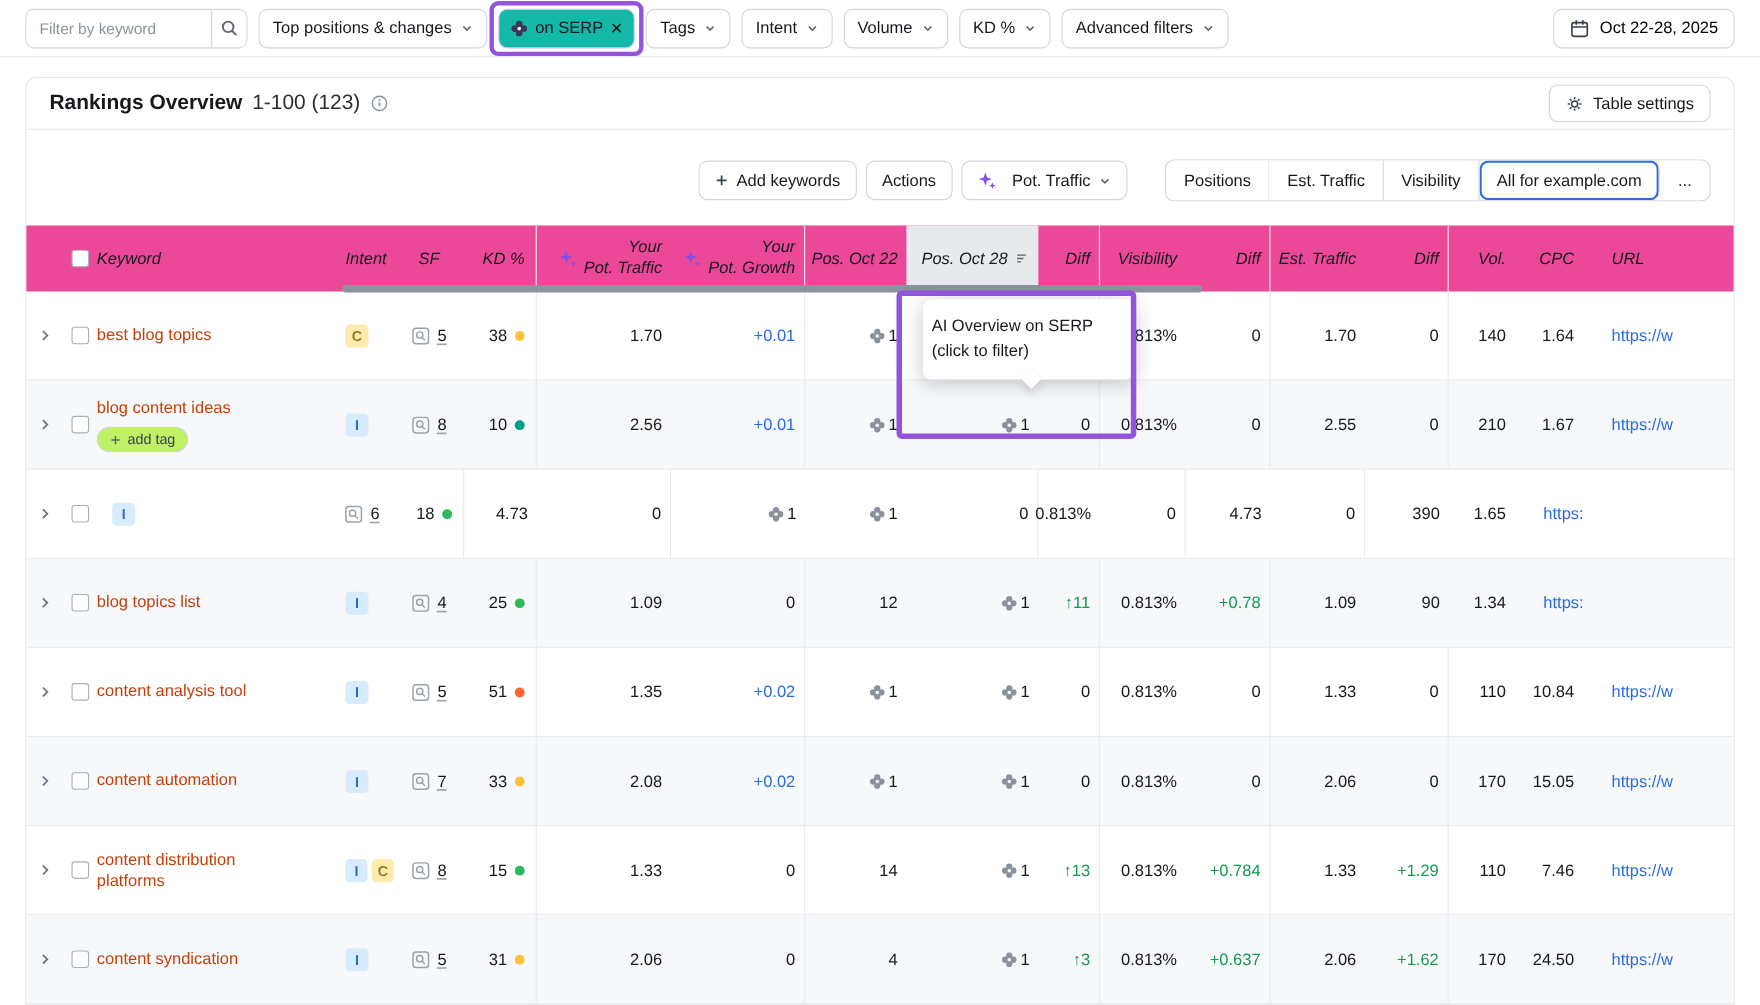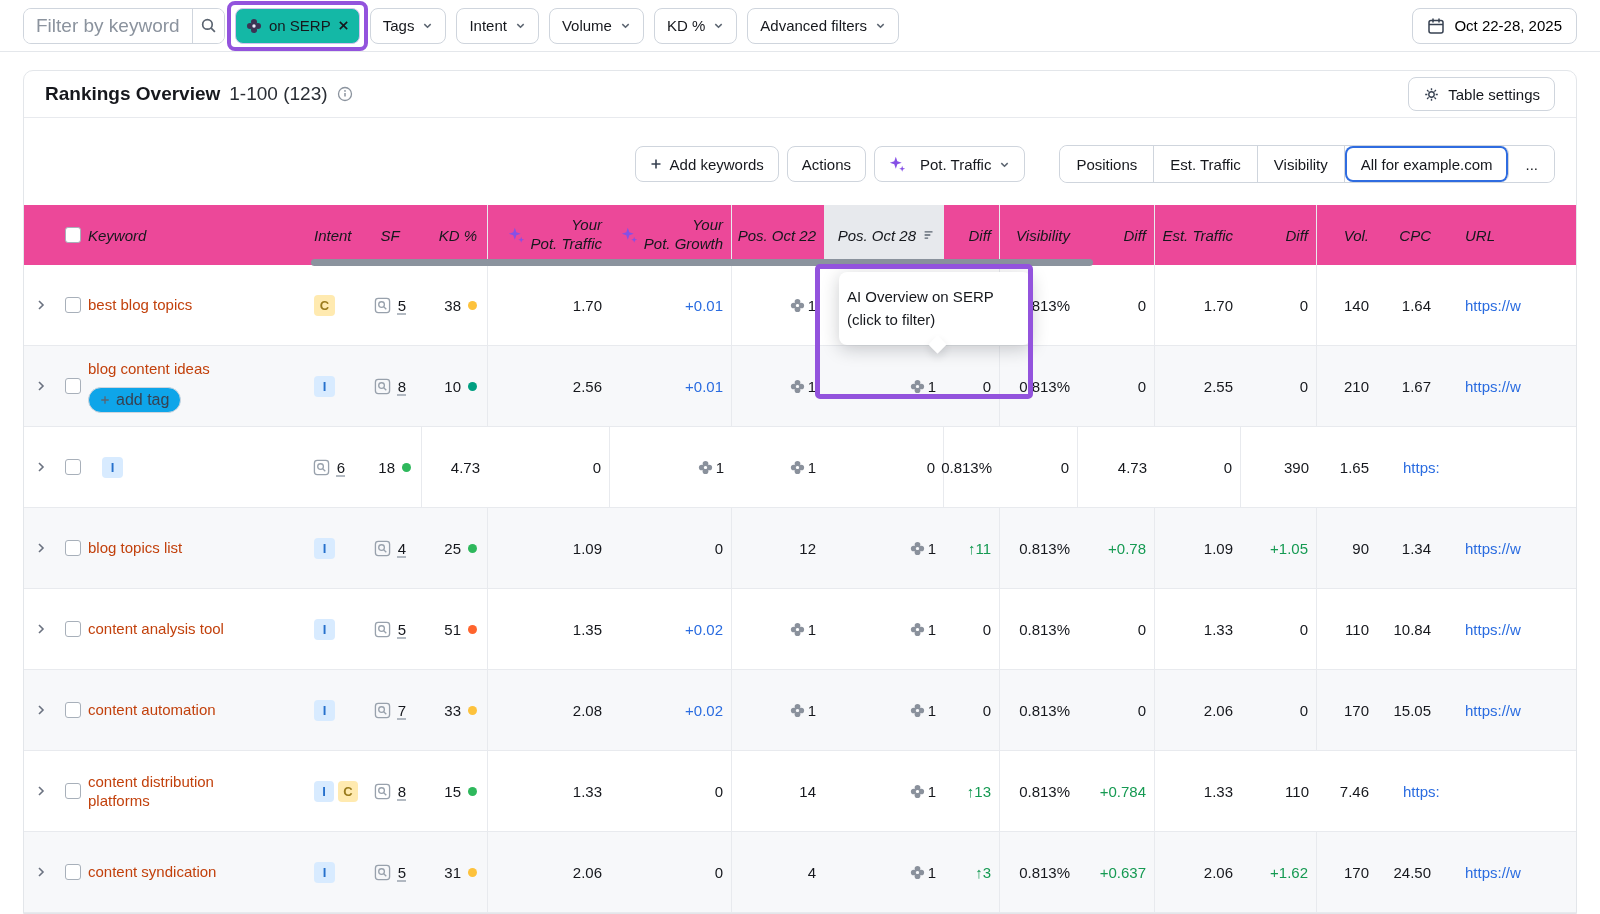--- a/index.html
+++ b/index.html
@@ -2,21 +2,21 @@
 <html><head>
 <meta charset="utf-8">
 <style>
   * { margin:0; padding:0; box-sizing:border-box; }
   html,body { width:1600px; height:914px; overflow:hidden; background:#fff;
     font-family:"Liberation Sans","DejaVu Sans",sans-serif; color:#16181d; font-size:15px; }
 
   
   .filter-bar { display:flex; align-items:center; gap:10px; padding:8px 23px; border-bottom:1px solid #e4e7eb; height:52px; }
   .kw-filter { display:flex; align-items:stretch; border:1px solid #cfd5dd; border-radius:8px; overflow:hidden; height:36px; }
-  .kw-filter input { border:0; outline:none; width:168px; padding:0 12px; font-size:19px; color:#16181d; font-family:inherit; }
+  .kw-filter input { border:0; outline:none; width:168px; padding:0 12px; font-size:14px; color:#16181d; font-family:inherit; }
   .kw-filter input::placeholder { color:#8b939e; }
   .kw-filter .search-btn { width:32px; display:flex; align-items:center; justify-content:center; background:#fff; border:0; border-left:1px solid #cfd5dd; cursor:pointer; }
   .chip { display:inline-flex; align-items:center; gap:8px; height:36px; padding:0 12px; background:#fff;
     border:1px solid #cfd5dd; border-radius:8px; font-size:15px; color:#16181d; cursor:pointer; white-space:nowrap; font-family:inherit; }
   .caret { width:11px; height:11px; flex:0 0 auto; }
   .chip-wrap { position:relative; }
   .chip.serp { background:#14b8a6; border-color:#d4c2ef; gap:7px; padding:0 10px; }
   .chip.serp .ai-chip-ic { width:16px; height:16px; color:#3c3354; }
   .ann { position:absolute; border:4px solid #9353dd; border-radius:8px; pointer-events:none; }
   .ann-chip { inset:-7px -8px; }
@@ -57,22 +57,22 @@
   .sparkle { width:17px; height:17px; margin-right:6px; flex:0 0 auto; }
   .tr { min-height:81px; border-bottom:1px solid #e8eaee; }
   .tr.alt { background:#f7f8fa; }
   .td { display:flex; align-items:center; font-size:15px; }
   .c-exp { justify-content:center; }
   .expander { background:none; border:0; cursor:pointer; display:flex; padding:4px; }
   .checkbox { width:16px; height:16px; border:1px solid #a8b0ba; border-radius:3px; background:#fff; display:inline-block; cursor:pointer; }
   .c-check { justify-content:center; }
   .c-kw { flex-direction:column; align-items:flex-start; justify-content:center; gap:8px; padding:12px 6px 12px 0; }
   .kw-link { color:#c2410c; text-decoration:none; cursor:pointer; display:inline-block; max-width:178px; line-height:1.3; }
-  .add-tag { display:none; align-items:center; gap:6px; border:1px solid #cfd5dd; border-radius:14px; background:#0ea5e9;
-    padding:3px 11px; font-size:16px; color:#374151; cursor:pointer; font-family:inherit; }
+  .add-tag { display:none; align-items:center; gap:6px; border:1px solid #cfd5dd; border-radius:14px; background:#bef264;
+    padding:3px 11px; font-size:13px; color:#374151; cursor:pointer; font-family:inherit; }
   .intents { gap:4px; padding-left:14px; }
   .badge { width:21px; height:21px; border-radius:4px; display:inline-flex; align-items:center; justify-content:center; font-size:13px; font-weight:700; }
   .badge.i { background:#d8ebff; color:#2670cc; }
   .badge.c { background:#ffeab0; color:#9a7b1d; }
   .c-sf { justify-content:center; gap:7px; }
   .sf-ic { width:17px; height:17px; }
   .sf-count { color:#16181d; text-decoration:underline; text-decoration-style:dashed; text-underline-offset:3px; text-decoration-color:#9aa3ae; cursor:pointer; }
   .c-kd { justify-content:flex-end; padding-right:10px; }
   .kd-dot { width:9px; height:9px; border-radius:50%; margin-left:7px; flex:0 0 auto; }
   .diff.green { color:#159a52; }
@@ -101,20 +101,26 @@
   <div class="kw-filter">
     <input type="text" placeholder="Filter by keyword" style="">
     <button class="search-btn">
       <svg class="sf-ic" viewBox="0 0 16 16" fill="none" stroke="#5b6470" stroke-width="1.6">
           <circle cx="7" cy="7" r="4.5"></circle>
           <path d="M10.5 10.5L14 14"></path>
         </svg>
     </button>
   </div>
 
+  <button class="chip">
+    <span>Top positions &amp; changes</span>
+    <svg class="caret" viewBox="0 0 12 12" fill="none" stroke="#5b6470" stroke-width="1.6">
+        <path d="M2.5 4.5L6 8l3.5-3.5"></path>
+      </svg>
+  </button>
 
   <div class="chip-wrap">
     <button class="chip serp">
       <svg class="ai-chip-ic" viewBox="0 0 20 20">
           <g fill="currentColor">
             <circle cx="10" cy="5" r="3.8"></circle>
             <circle cx="15" cy="10" r="3.8"></circle>
             <circle cx="10" cy="15" r="3.8"></circle>
             <circle cx="5" cy="10" r="3.8"></circle>
           </g>
@@ -582,21 +588,20 @@
             <span>1</span>
           </div>
     <div class="td num sep diff green">↑11</div>
     <div class="td num">
             <span>0.813%</span>
           </div>
     <div class="td num sep diff green">+0.78</div>
     <div class="td num">
             <span>1.09</span>
           </div>
-    <div class="td num sep diff green">+1.05</div>
     <div class="td num">
             <span>90</span>
           </div>
     <div class="td num">
             <span>1.34</span>
           </div>
     <div class="td c-url">
             <a class="url-link">https://w</a>
           </div>
   </div>
@@ -805,20 +810,21 @@
             <span>1</span>
           </div>
     <div class="td num sep diff green">↑13</div>
     <div class="td num">
             <span>0.813%</span>
           </div>
     <div class="td num sep diff green">+0.784</div>
     <div class="td num">
             <span>1.33</span>
           </div>
+    <div class="td num sep diff green">+1.29</div>
     <div class="td num">
             <span>110</span>
           </div>
     <div class="td num">
             <span>7.46</span>
           </div>
     <div class="td c-url">
             <a class="url-link">https://w</a>
           </div>
   </div>

